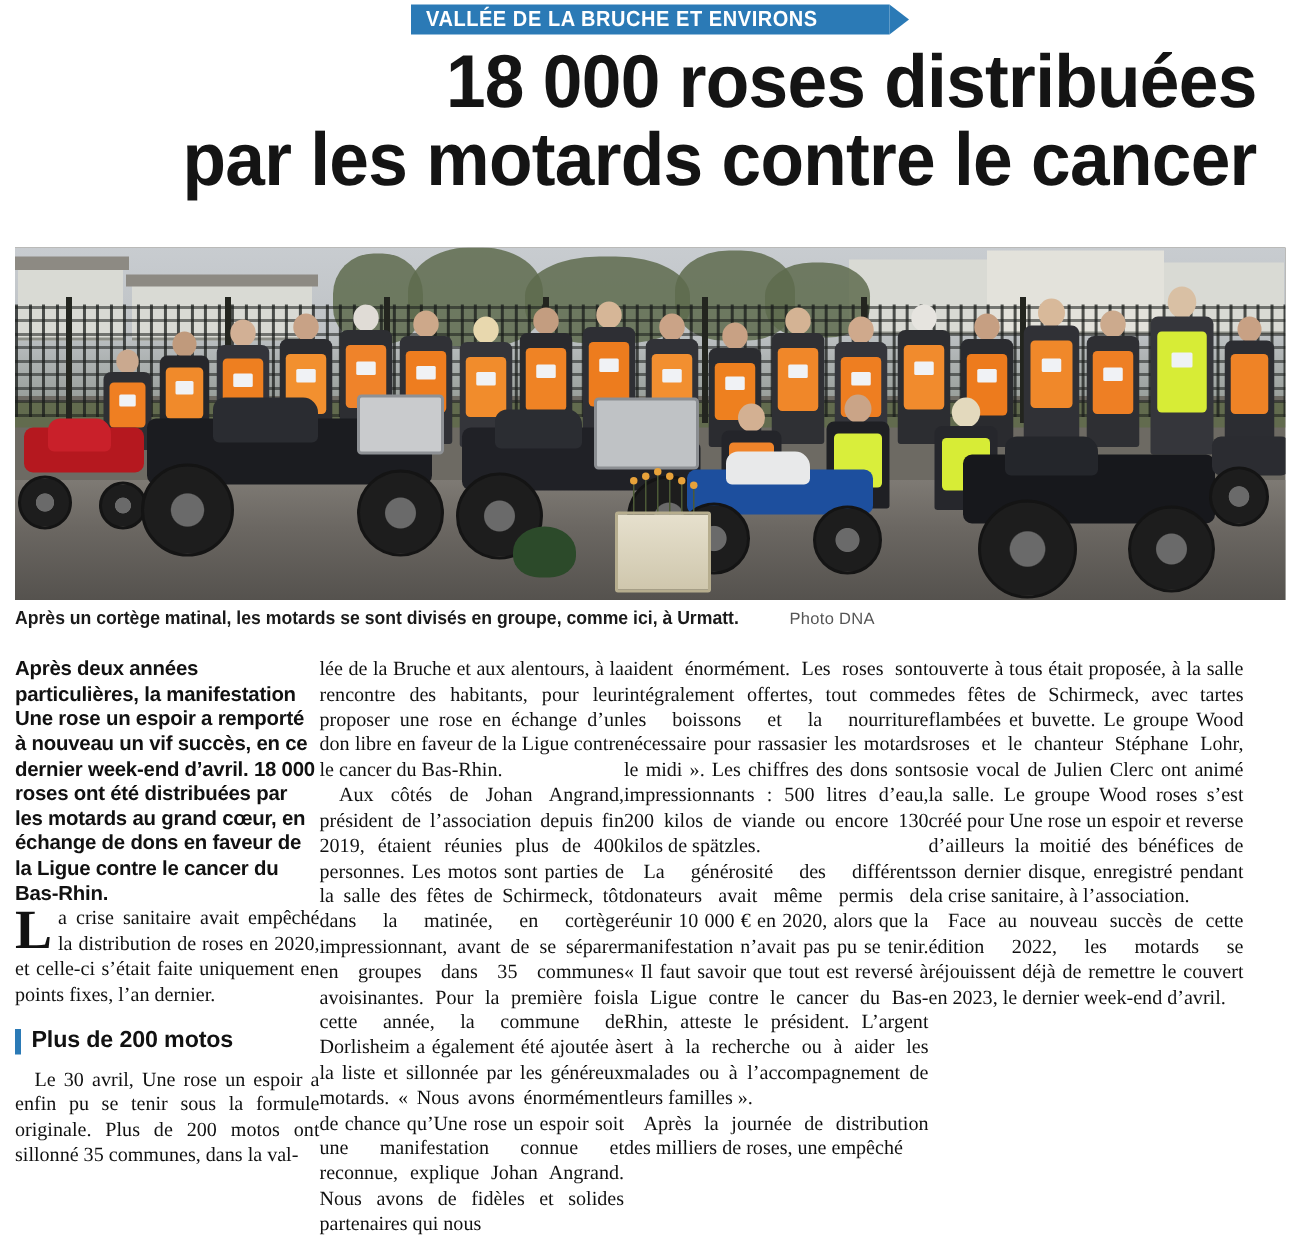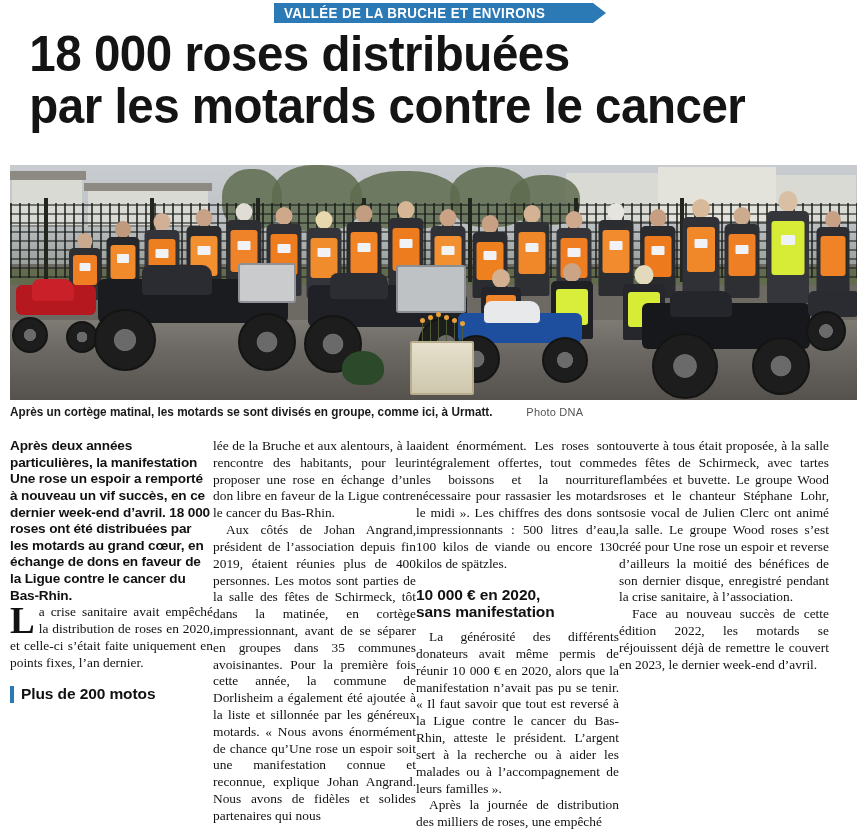--- a/index.html
+++ b/index.html
@@ -42,21 +42,21 @@
     font-size:14.5px;
     letter-spacing:0.4px;
     color:#ffffff;
     white-space:nowrap;
     transform:scaleX(0.92);
     transform-origin:left center;
   }
 
   
   .headline {
-    text-align:left;
+    text-align:right;
     font-family:"Liberation Sans", sans-serif;
     font-weight:bold;
     color:#141414;
     line-height:0.95;
     margin-top:8px;
     padding:0 8px;
   }
   .headline .hl-line {
     display:block;
     font-size:50px;
@@ -487,33 +487,30 @@
 
 <div class="columns">
 
   <div class="col">
     <p class="chapeau">Après deux années particulières, la manifestation Une rose un espoir a remporté à nouveau un vif succès, en ce dernier week-end d’avril. 18 000 roses ont été distribuées par les motards au grand cœur, en échange de dons en faveur de la Ligue contre le cancer du Bas-Rhin.</p>
     <p class="dropcap-p"><span class="dropcap">L</span><span>a crise sanitaire avait empêché la distribution de roses en 2020, et celle-ci s’était faite uniquement en points fixes, l’an dernier.</span></p>
     <div class="subhead">
       <span class="bar"></span>
       <span>Plus de 200 motos</span>
     </div>
+    <p>Le 30 avril, Une rose un espoir a enfin pu se tenir sous la formule originale. Plus de 200 motos ont sillonné 35 communes, dans la val-</p>
   </div>
 
   <div class="col">
     <p class="noindent">lée de la Bruche et aux alentours, à la rencontre des habitants, pour leur proposer une rose en échange d’un don libre en faveur de la Ligue contre le cancer du Bas-Rhin.</p>
     <p>Aux côtés de Johan Angrand, président de l’association depuis fin 2019, étaient réunies plus de 400 personnes. Les motos sont parties de la salle des fêtes de Schirmeck, tôt dans la matinée, en cortège impressionnant, avant de se séparer en groupes dans 35 communes avoisinantes. Pour la première fois cette année, la commune de Dorlisheim a également été ajoutée à la liste et sillonnée par les généreux motards. « Nous avons énormément de chance qu’Une rose un espoir soit une manifestation connue et reconnue, explique Johan Angrand. Nous avons de fidèles et solides partenaires qui nous</p>
   </div>
 
   <div class="col">
-    <p class="noindent">aident énormément. Les roses sont intégralement offertes, tout comme les boissons et la nourriture nécessaire pour rassasier les motards le midi ». Les chiffres des dons sont impressionnants : 500 litres d’eau, 100 kilos de viande ou encore 130 kilos de spätzles.</p>
-    <div class="subhead nobar">
-      <span>10 000 € en 2020,</span><br>
-      <span>sans manifestation</span>
-    </div>
+    <p class="noindent">aident énormément. Les roses sont intégralement offertes, tout comme les boissons et la nourriture nécessaire pour rassasier les motards le midi ». Les chiffres des dons sont impressionnants : 500 litres d’eau, 200 kilos de viande ou encore 130 kilos de spätzles.</p>
     <p>La générosité des différents donateurs avait même permis de réunir 10 000 € en 2020, alors que la manifestation n’avait pas pu se tenir. « Il faut savoir que tout est reversé à la Ligue contre le cancer du Bas-Rhin, atteste le président. L’argent sert à la recherche ou à aider les malades ou à l’accompagnement de leurs familles ».</p>
     <p>Après la journée de distribution des milliers de roses, une empêché</p>
   </div>
 
   <div class="col">
     <p class="noindent">ouverte à tous était proposée, à la salle des fêtes de Schirmeck, avec tartes flambées et buvette. Le groupe Wood roses et le chanteur Stéphane Lohr, sosie vocal de Julien Clerc ont animé la salle. Le groupe Wood roses s’est créé pour Une rose un espoir et reverse d’ailleurs la moitié des bénéfices de son dernier disque, enregistré pendant la crise sanitaire, à l’association.</p>
     <p>Face au nouveau succès de cette édition 2022, les motards se réjouissent déjà de remettre le couvert en 2023, le dernier week-end d’avril.</p>
   </div>
 
 </div>

